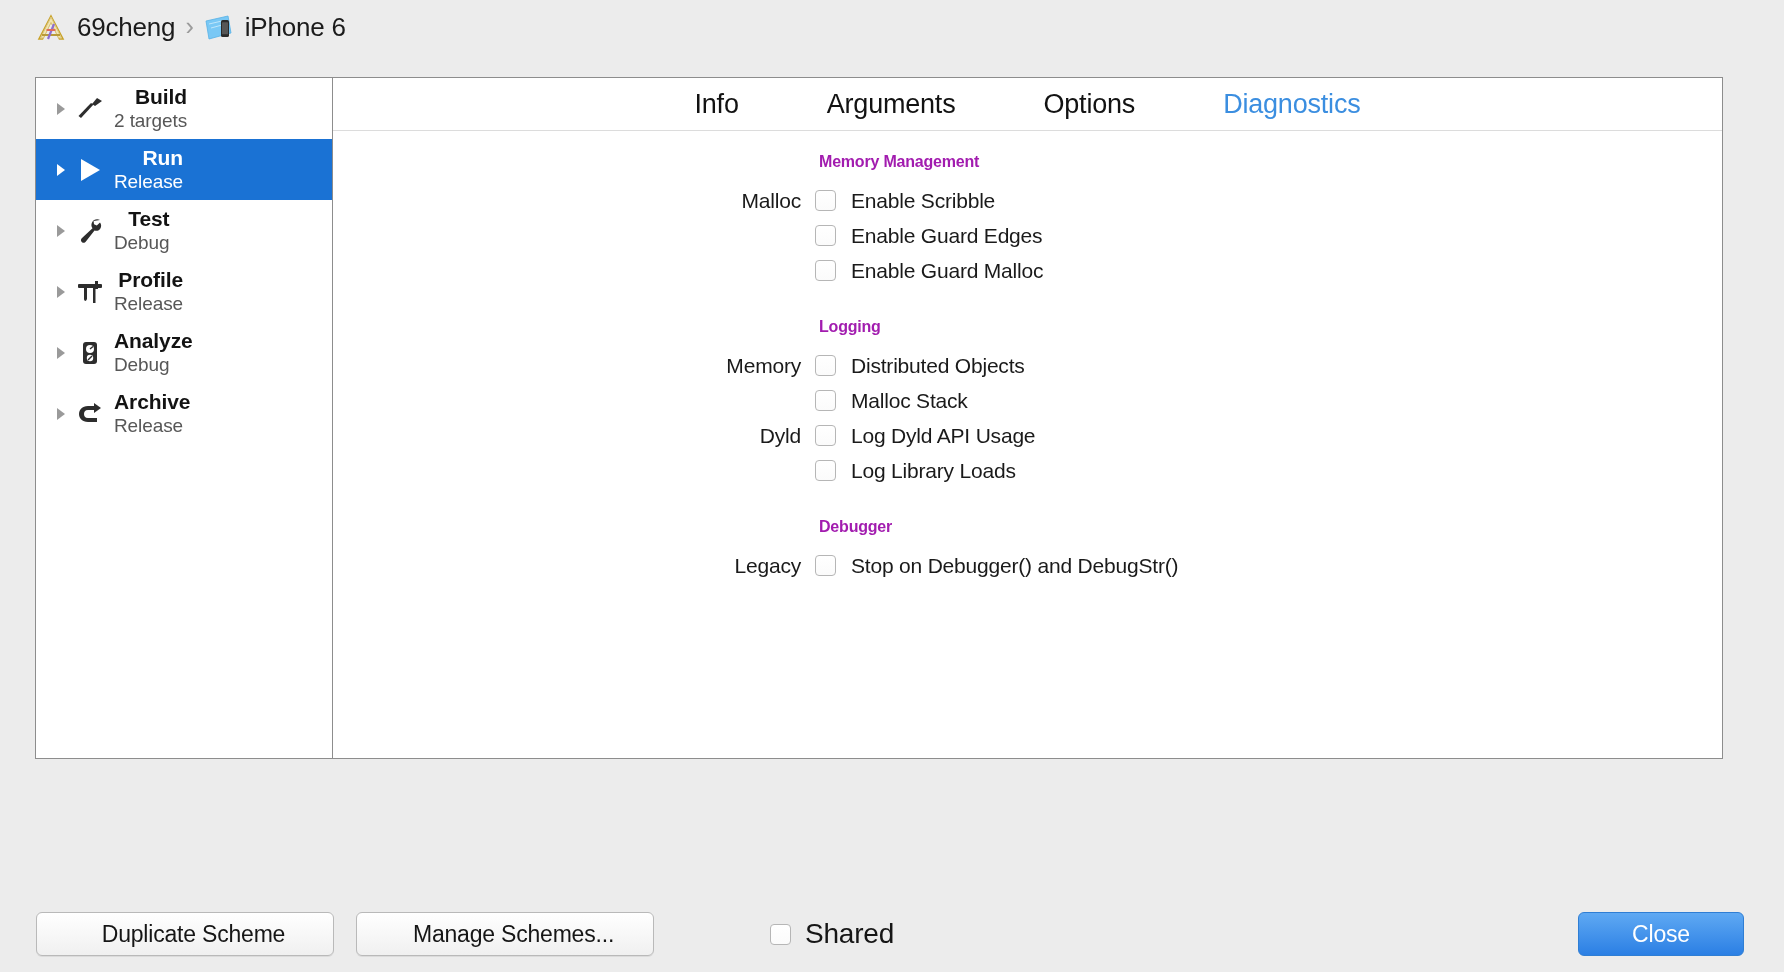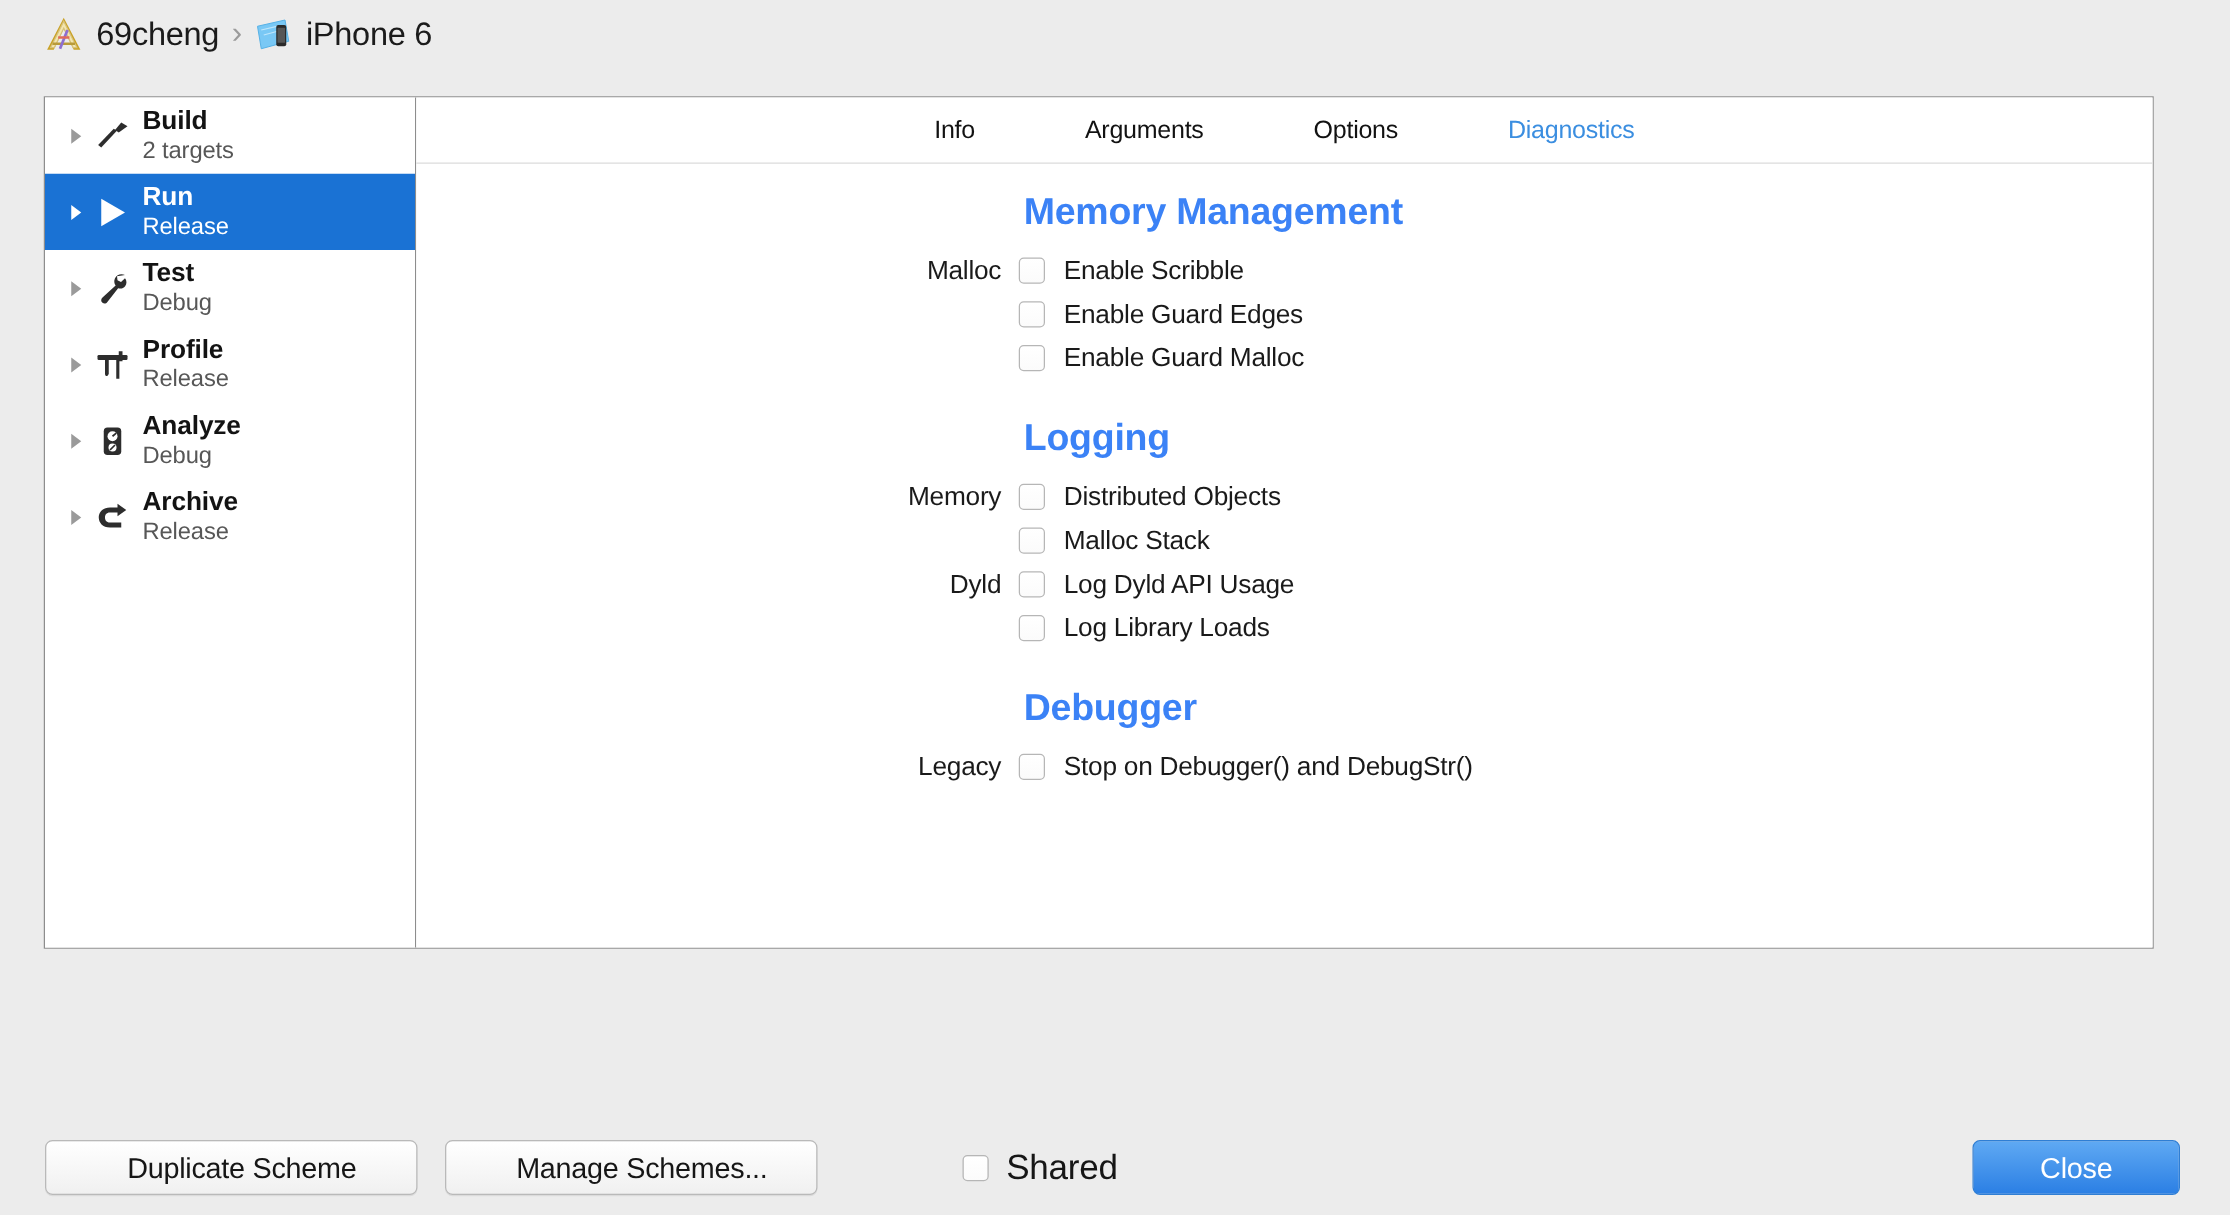--- a/index.html
+++ b/index.html
@@ -99,20 +99,21 @@
     flex-direction: column;
     justify-content: center;
     margin-left: 4px;
   }
   .row-title {
     font-size: 21px;
     font-weight: bold;
     color: #131313;
     line-height: 25px;
     letter-spacing: -0.1px;
+    text-align: right;
   }
   .row-sub {
     font-size: 19px;
     color: #575757;
     line-height: 24px;
     letter-spacing: -0.1px;
   }
   .scheme-row.selected .row-title,
   .scheme-row.selected .row-sub { color: #ffffff; }
 
@@ -124,37 +125,37 @@
   }
   .tabbar {
     height: 52px;
     display: flex;
     align-items: center;
     justify-content: center;
     gap: 0px;
     border-bottom: 1px solid #dcdcdc;
   }
   .tab {
-    font-size: 20px;
+    font-size: 27px;
     color: #121212;
     padding: 0 44px;
     letter-spacing: -0.2px;
     cursor: default;
   }
   .tab.active { color: #3b8ee0; }
 
   .panel-body {
     position: relative;
     padding-top: 22px;
   }
 
   .section-head {
-    font-size: 30px;
+    font-size: 16px;
     font-weight: bold;
-    color: #3b82f6;
+    color: #a21caf;
     margin-left: 486px;
     margin-bottom: 12px;
     letter-spacing: -0.2px;
   }
   .section-head.spaced { margin-top: 30px; }
 
   .opt-row {
     display: flex;
     align-items: center;
     height: 35px;

